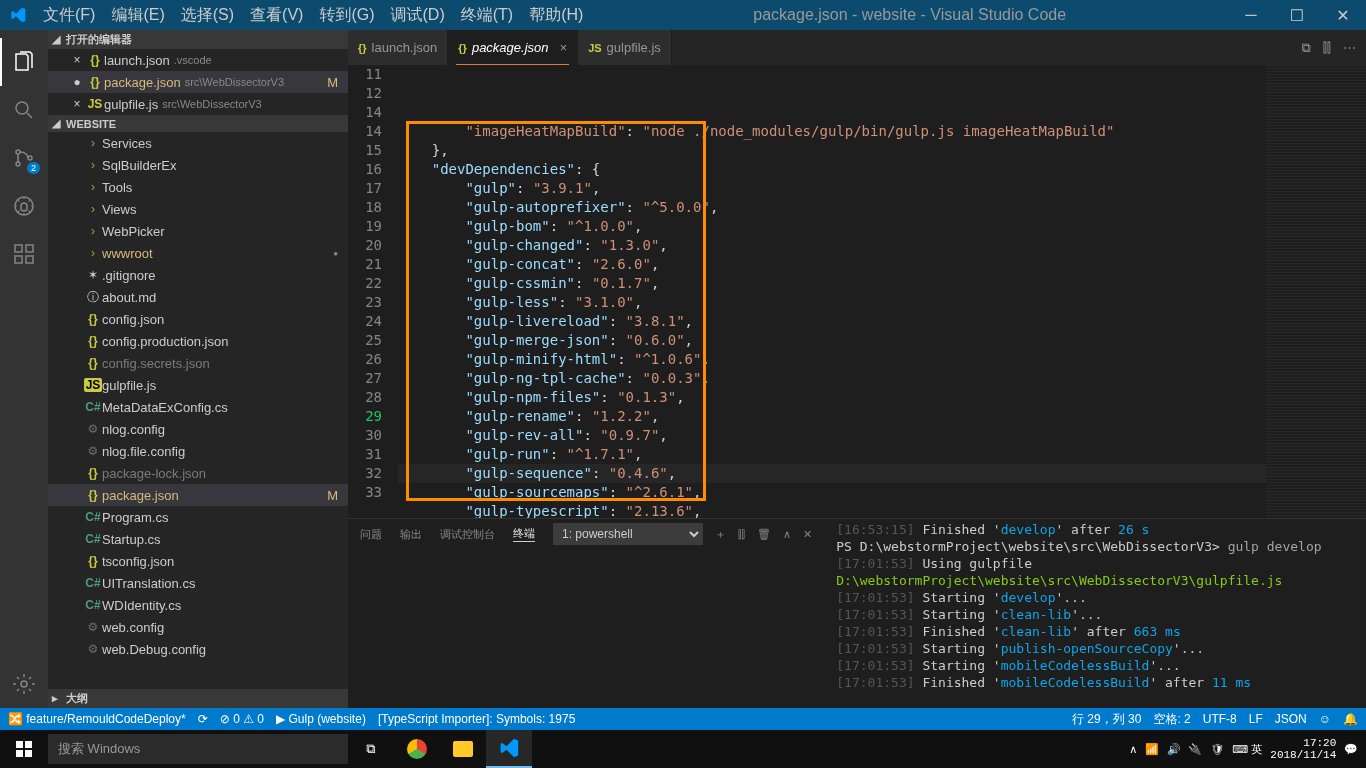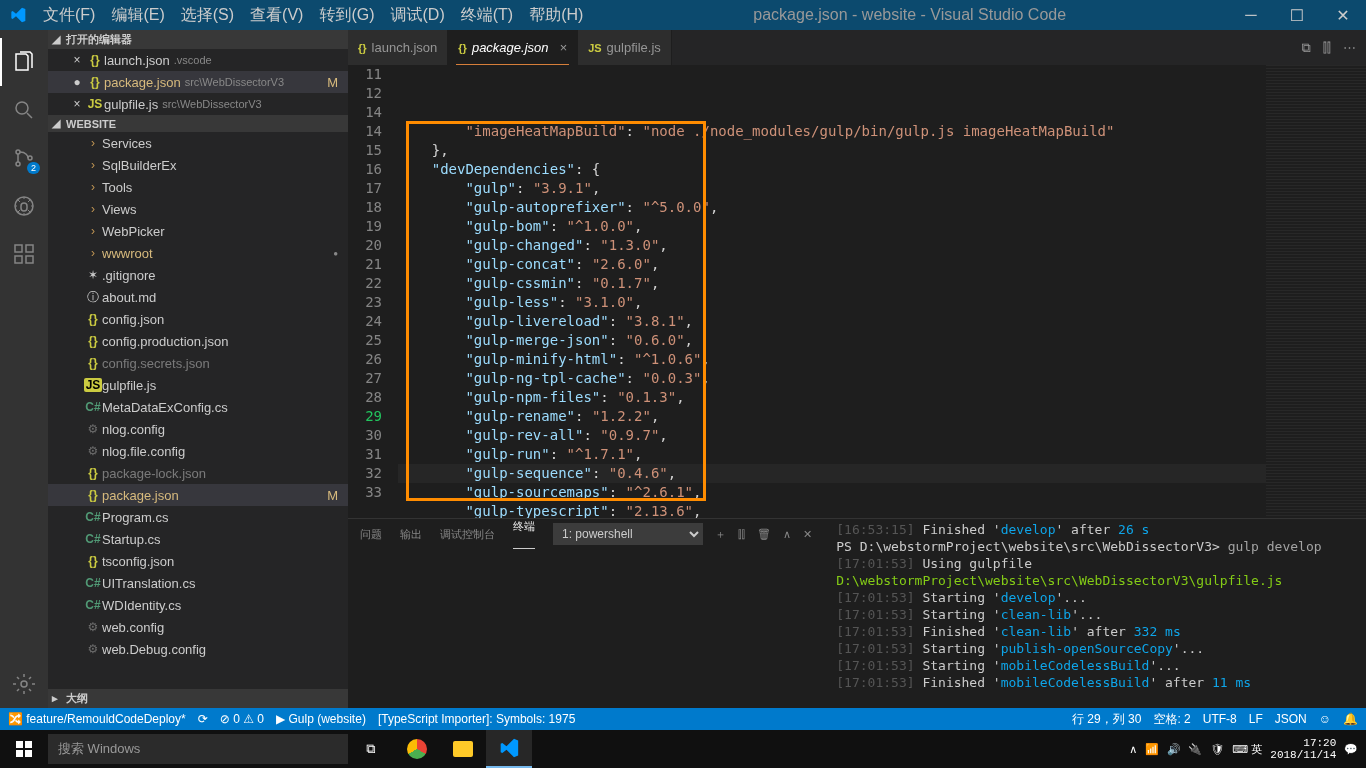--- a/index.html
+++ b/index.html
@@ -46,21 +46,21 @@
 .code { flex: 1; line-height: 19px; white-space: pre; position: relative; }
 .code .line { height: 19px; }
 .code .cur-line { background: rgba(255,255,255,0.04); }
 .highlight-box { position: absolute; border: 3px solid #ff8c00; pointer-events: none; }
 .minimap { width: 100px; background: #1e1e1e; opacity: 0.5; background-image: linear-gradient(#333 1px, transparent 1px); background-size: 100% 3px; }
 .s-key { color: #9cdcfe; }
 .s-str { color: #ce9178; }
 .s-pun { color: #d4d4d4; }
 .panel { height: 190px; background: #1e1e1e; border-top: 1px solid #333; display: flex; flex-direction: row; font-family: Consolas, monospace; font-size: 13px; }
 .panel-tabs { height: 30px; display: flex; align-items: center; padding: 0 12px; gap: 18px; color: #888; font-family: "Segoe UI","Microsoft YaHei"; font-size: 11px; }
-.panel-tabs .pt.active { color: #e7e7e7; border-bottom: 1px solid #cccccc; padding-bottom: 14px; }
+.panel-tabs .pt.active { color: #e7e7e7; border-bottom: 1px solid #cccccc; padding-bottom: 0; }
 .panel-tabs .right { margin-left: auto; display: flex; align-items: center; gap: 12px; }
 .panel-tabs select { background: #3c3c3c; color: #ccc; border: 1px solid #3c3c3c; font-size: 12px; padding: 2px 4px; width: 150px; }
 .term { flex: 1; padding: 2px 12px; line-height: 17px; overflow: hidden; color: #cccccc; }
 .t-time { color: #555; }
 .t-cmd { color: #0ea5e9; }
 .t-path { color: #84cc16; }
 .t-yel { color: #a3a3a3; }
 .statusbar { height: 22px; background: #007acc; color: #fff; display: flex; align-items: center; font-size: 12px; padding: 0 8px; gap: 12px; }
 .statusbar .spacer { flex: 1; }
 .taskbar { height: 38px; background: #101010; display: flex; align-items: center; color: #fff; }
@@ -352,21 +352,21 @@
           <span>∧</span>
           <span>✕</span>
         </div>
       </div>
       <div class="term" id="terminal">
           <div><span class="t-time">[16:53:15]</span> Finished '<span class="t-cmd">develop</span>' after <span class="t-cmd">26 s</span></div>
           <div>PS D:\webstormProject\website\src\WebDissectorV3&gt; <span class="t-yel">gulp develop</span></div>
           <div><span class="t-time">[17:01:53]</span> Using gulpfile <span class="t-path">D:\webstormProject\website\src\WebDissectorV3\gulpfile.js</span></div>
           <div><span class="t-time">[17:01:53]</span> Starting '<span class="t-cmd">develop</span>'...</div>
           <div><span class="t-time">[17:01:53]</span> Starting '<span class="t-cmd">clean-lib</span>'...</div>
-          <div><span class="t-time">[17:01:53]</span> Finished '<span class="t-cmd">clean-lib</span>' after <span class="t-cmd">332 ms</span></div>
+          <div><span class="t-time">[17:01:53]</span> Finished '<span class="t-cmd">clean-lib</span>' after <span class="t-cmd">663 ms</span></div>
           <div><span class="t-time">[17:01:53]</span> Starting '<span class="t-cmd">publish-openSourceCopy</span>'...</div>
           <div><span class="t-time">[17:01:53]</span> Starting '<span class="t-cmd">mobileCodelessBuild</span>'...</div>
           <div><span class="t-time">[17:01:53]</span> Finished '<span class="t-cmd">mobileCodelessBuild</span>' after <span class="t-cmd">11 ms</span></div>
         </div>
     </div>
   </div>
 </div>
 
 <div class="statusbar">
   <span>🔀 <span>feature/RemouldCodeDeploy*</span></span>

